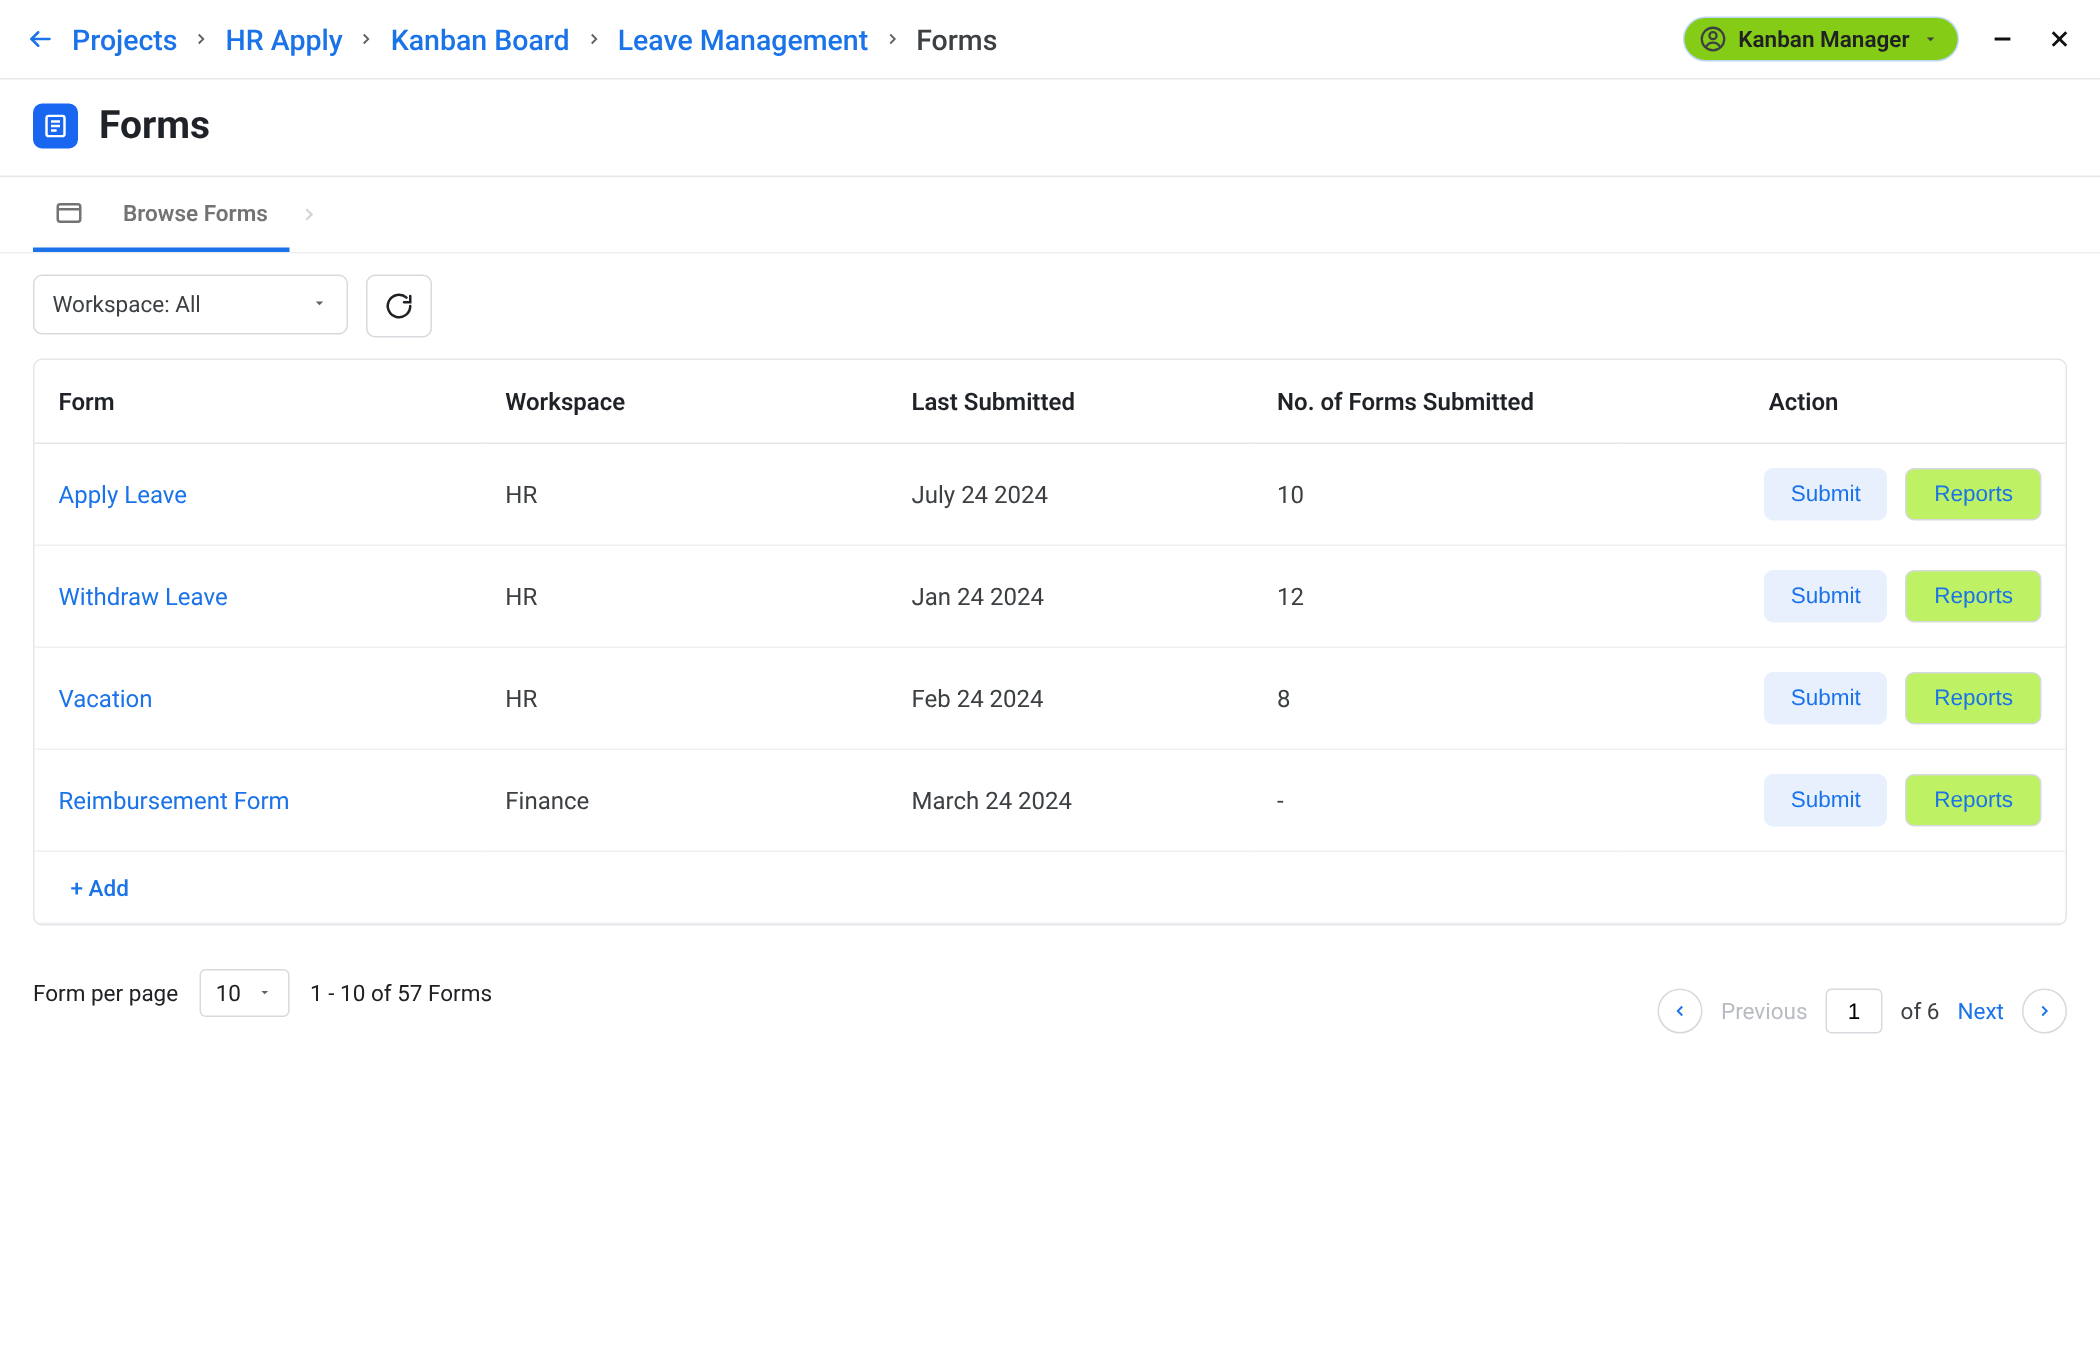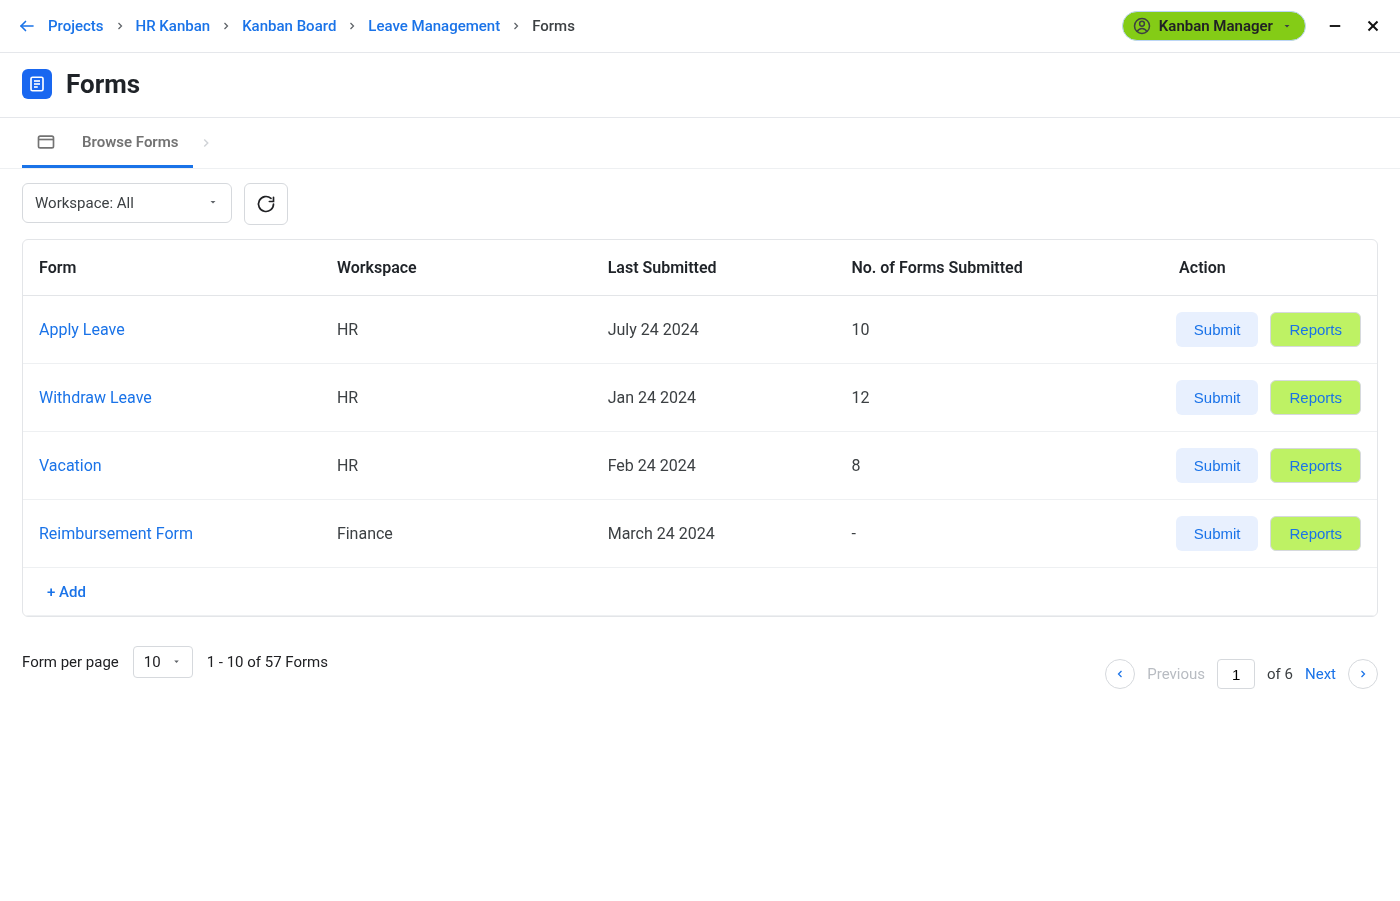--- a/index.html
+++ b/index.html
@@ -22,21 +22,21 @@
       align-items: center;
       justify-content: space-between;
       padding: 0 18px;
       height: 53px;
       border-bottom: 1px solid #e5e7eb;
     }
     .breadcrumbs {
       display: flex;
       align-items: center;
       gap: 10px;
-      font-size: 15px;
+      font-size: 19px;
     }
     .back-btn {
       display: inline-flex;
       align-items: center;
       color: #1a73e8;
       cursor: pointer;
       margin-right: 2px;
     }
     .crumb-link {
       color: #1a73e8;
@@ -344,21 +344,21 @@
           <line x1="20" y1="12" x2="4" y2="12"></line>
           <polyline points="10 18 4 12 10 6"></polyline>
         </svg>
     </span>
     <span class="crumb-link">Projects</span>
     <span class="crumb-sep">
         <svg width="12" height="12" viewBox="0 0 24 24" fill="none" stroke="currentColor" stroke-width="2.5">
           <polyline points="9 18 15 12 9 6"></polyline>
         </svg>
       </span>
-    <span class="crumb-link">HR Kanban</span>
+    <span class="crumb-link">HR Apply</span>
     <span class="crumb-sep">
         <svg width="12" height="12" viewBox="0 0 24 24" fill="none" stroke="currentColor" stroke-width="2.5">
           <polyline points="9 18 15 12 9 6"></polyline>
         </svg>
       </span>
     <span class="crumb-link">Kanban  Board</span>
     <span class="crumb-sep">
         <svg width="12" height="12" viewBox="0 0 24 24" fill="none" stroke="currentColor" stroke-width="2.5">
           <polyline points="9 18 15 12 9 6"></polyline>
         </svg>

